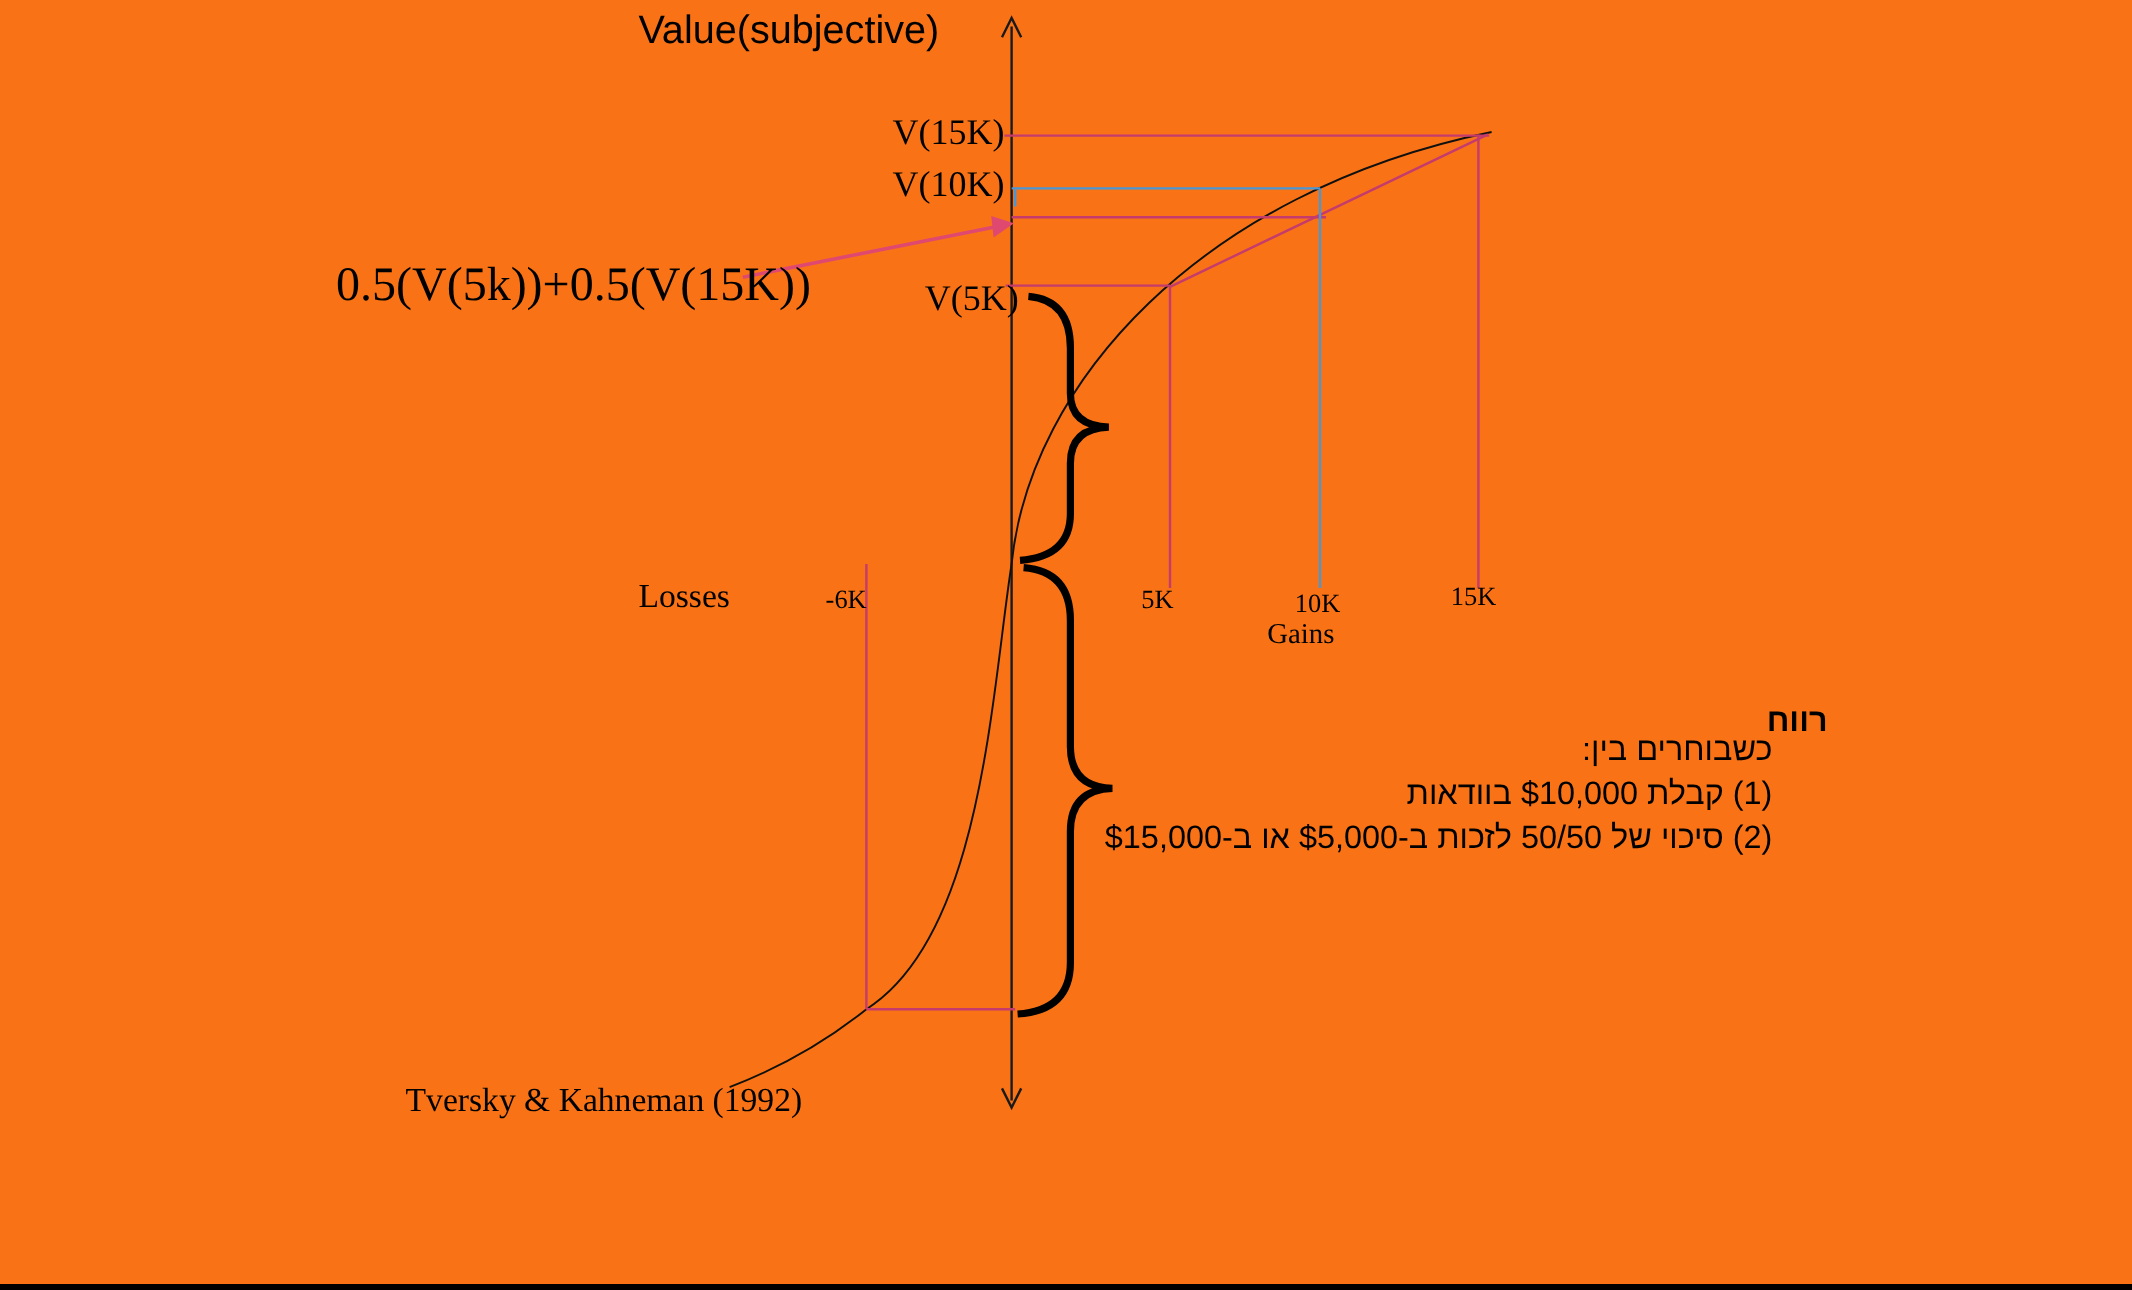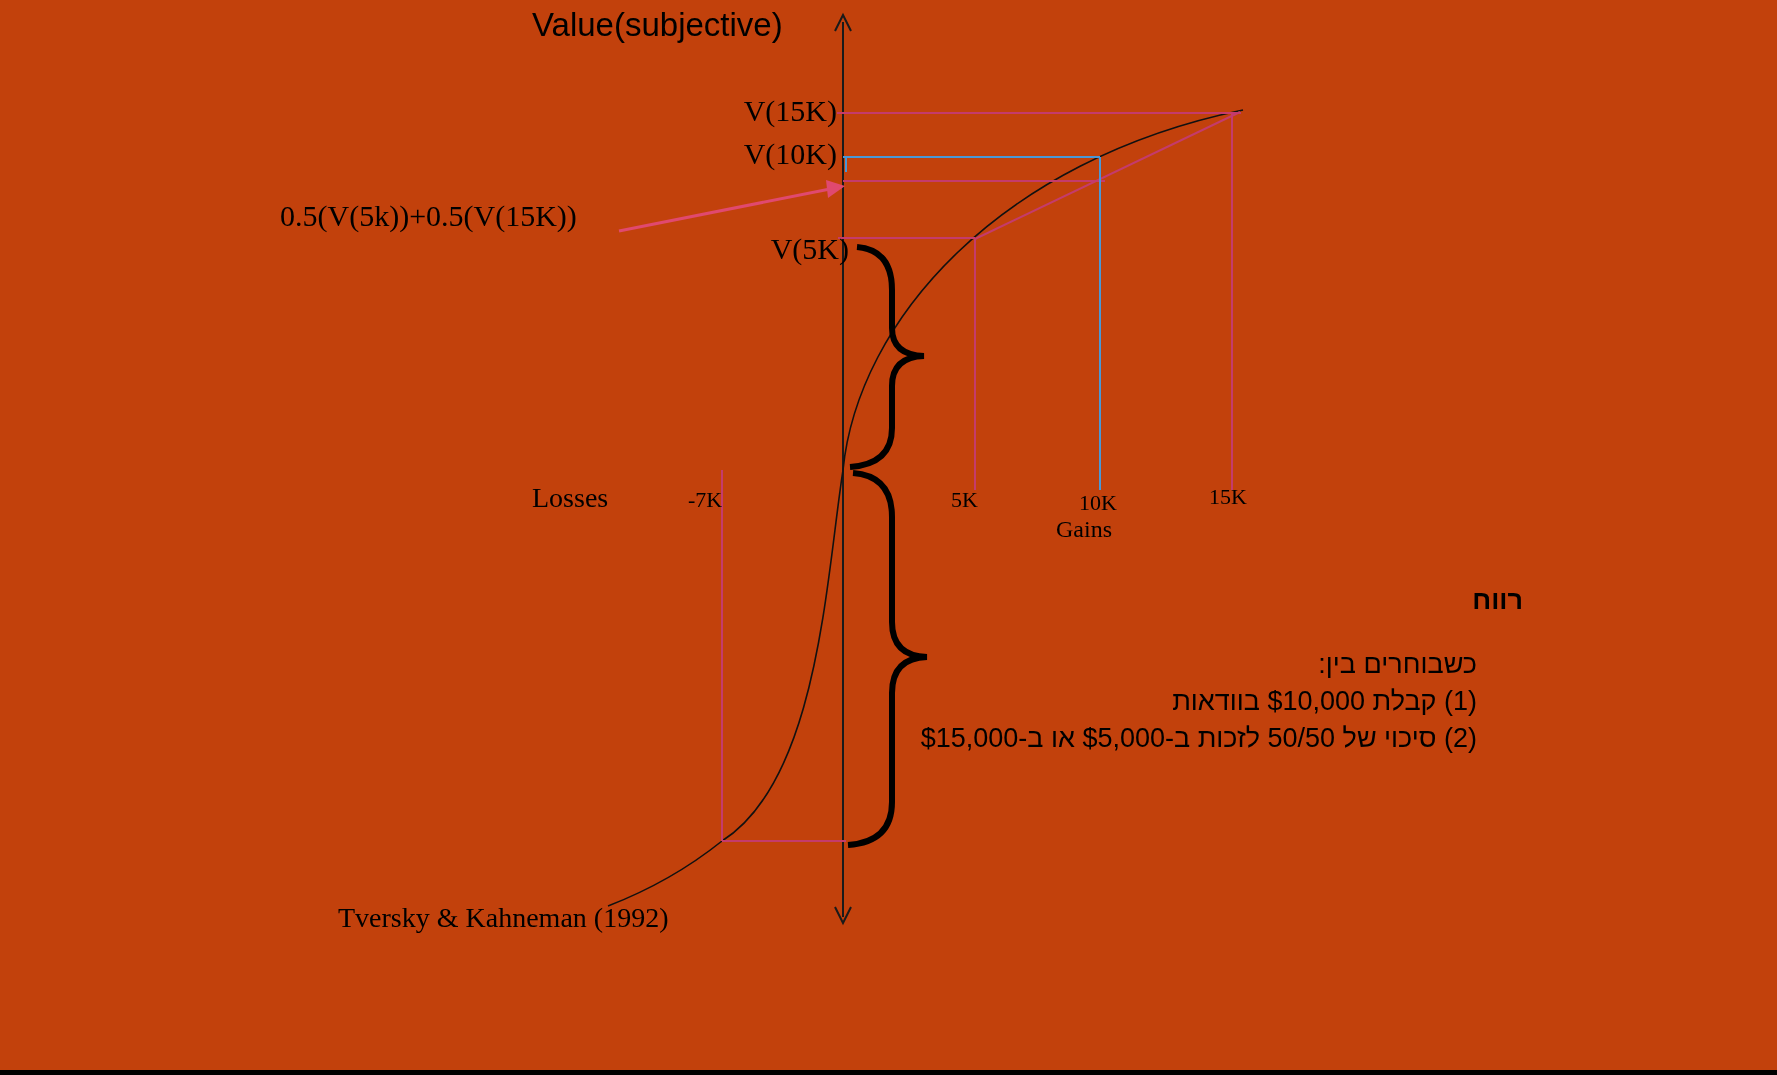--- a/index.html
+++ b/index.html
@@ -1,20 +1,20 @@
 <!DOCTYPE html>
 <html><head>
 <meta charset="utf-8">
 <style>
   * { margin:0; padding:0; box-sizing:border-box; }
   html,body { background:#ffffff; }
   .slide {
     position:relative;
     width:1777px; height:1075px;
-    background:#c2410c;
+    background:#f97316;
     overflow:hidden;
     font-family:"Liberation Serif", serif;
     color:#000;
     padding-left:24px;
   }
   .canvas { position:absolute; left:0; top:0; }
   .lbl { position:absolute; white-space:nowrap; color:#000; }
   .sans { font-family:"Liberation Sans", sans-serif; }
   .serif { font-family:"Liberation Serif", serif; }
   .bottom-border { position:absolute; left:0; bottom:0; width:100%; height:5px; background:#000; }
@@ -50,34 +50,34 @@
     <polygon points="845,186 828,198 826,180" fill="#e0496f"></polygon>
 
     <path d="M 857 247 Q 892 250 892 290 L 892 328 Q 892 355 924 356 Q 892 357 892 386 L 892 428 Q 892 464 850 467" fill="none" stroke="#000000" stroke-width="6" stroke-linejoin="miter"></path>
     <path d="M 853 473 Q 892 476 892 517 L 892 622 Q 892 656 927 657 Q 892 658 892 693 L 892 802 Q 892 842 848 845" fill="none" stroke="#000000" stroke-width="6" stroke-linejoin="miter"></path>
   </svg>
 
   <div class="lbl sans" style="left:532px; top:6px; font-size:33px;">Value(subjective)</div>
 
   <div class="lbl serif" style="right:940px; top:94px; font-size:30px;">V(15K)</div>
   <div class="lbl serif" style="right:940px; top:137px; font-size:30px;text-align:center;">V(10K)</div>
-  <div class="lbl serif" style="left:280px; top:199px; font-size:30px;">0.5(V(5k))+0.5(V(15K))</div>
+  <div class="lbl serif" style="left:280px; top:213px; font-size:40px;">0.5(V(5k))+0.5(V(15K))</div>
   <div class="lbl serif" style="right:928px; top:232px; font-size:30px;">V(5K)</div>
 
   <div class="lbl serif" style="left:532px; top:482px; font-size:28px;">Losses</div>
   <div class="lbl serif" style="left:1056px; top:516px; font-size:24px;">Gains</div>
 
-  <div class="lbl serif" style="left:688px; top:487px; font-size:22px;">-7K</div>
+  <div class="lbl serif" style="left:688px; top:487px; font-size:22px;">-6K</div>
   <div class="lbl serif" style="left:951px; top:487px; font-size:22px;">5K</div>
   <div class="lbl serif" style="left:1079px; top:490px; font-size:22px;">10K</div>
   <div class="lbl serif" style="left:1209px; top:484px; font-size:22px;">15K</div>
 
   <div class="lbl serif" style="left:338px; top:884px; font-size:28px;margin-top:18px;">Tversky &amp; Kahneman (1992)</div>
 
   <div class="lbl sans" dir="rtl" style="right:254px; top:585px; font-size:27px; font-weight:bold;">רווח</div>
-  <div class="lbl sans" dir="rtl" style="right:300px; top:646px; font-size:27px; line-height:37px; text-align:right;">
+  <div class="lbl sans" dir="rtl" style="right:300px; top:606px; font-size:27px; line-height:37px; text-align:right;">
     <div>כשבוחרים בין:</div>
     <div>(1) קבלת $10,000 בוודאות</div>
     <div>(2) סיכוי של 50/50 לזכות ב-$5,000 או ב-$15,000</div>
   </div>
 
   <div class="bottom-border"></div>
 </div>
 
 </body></html>

